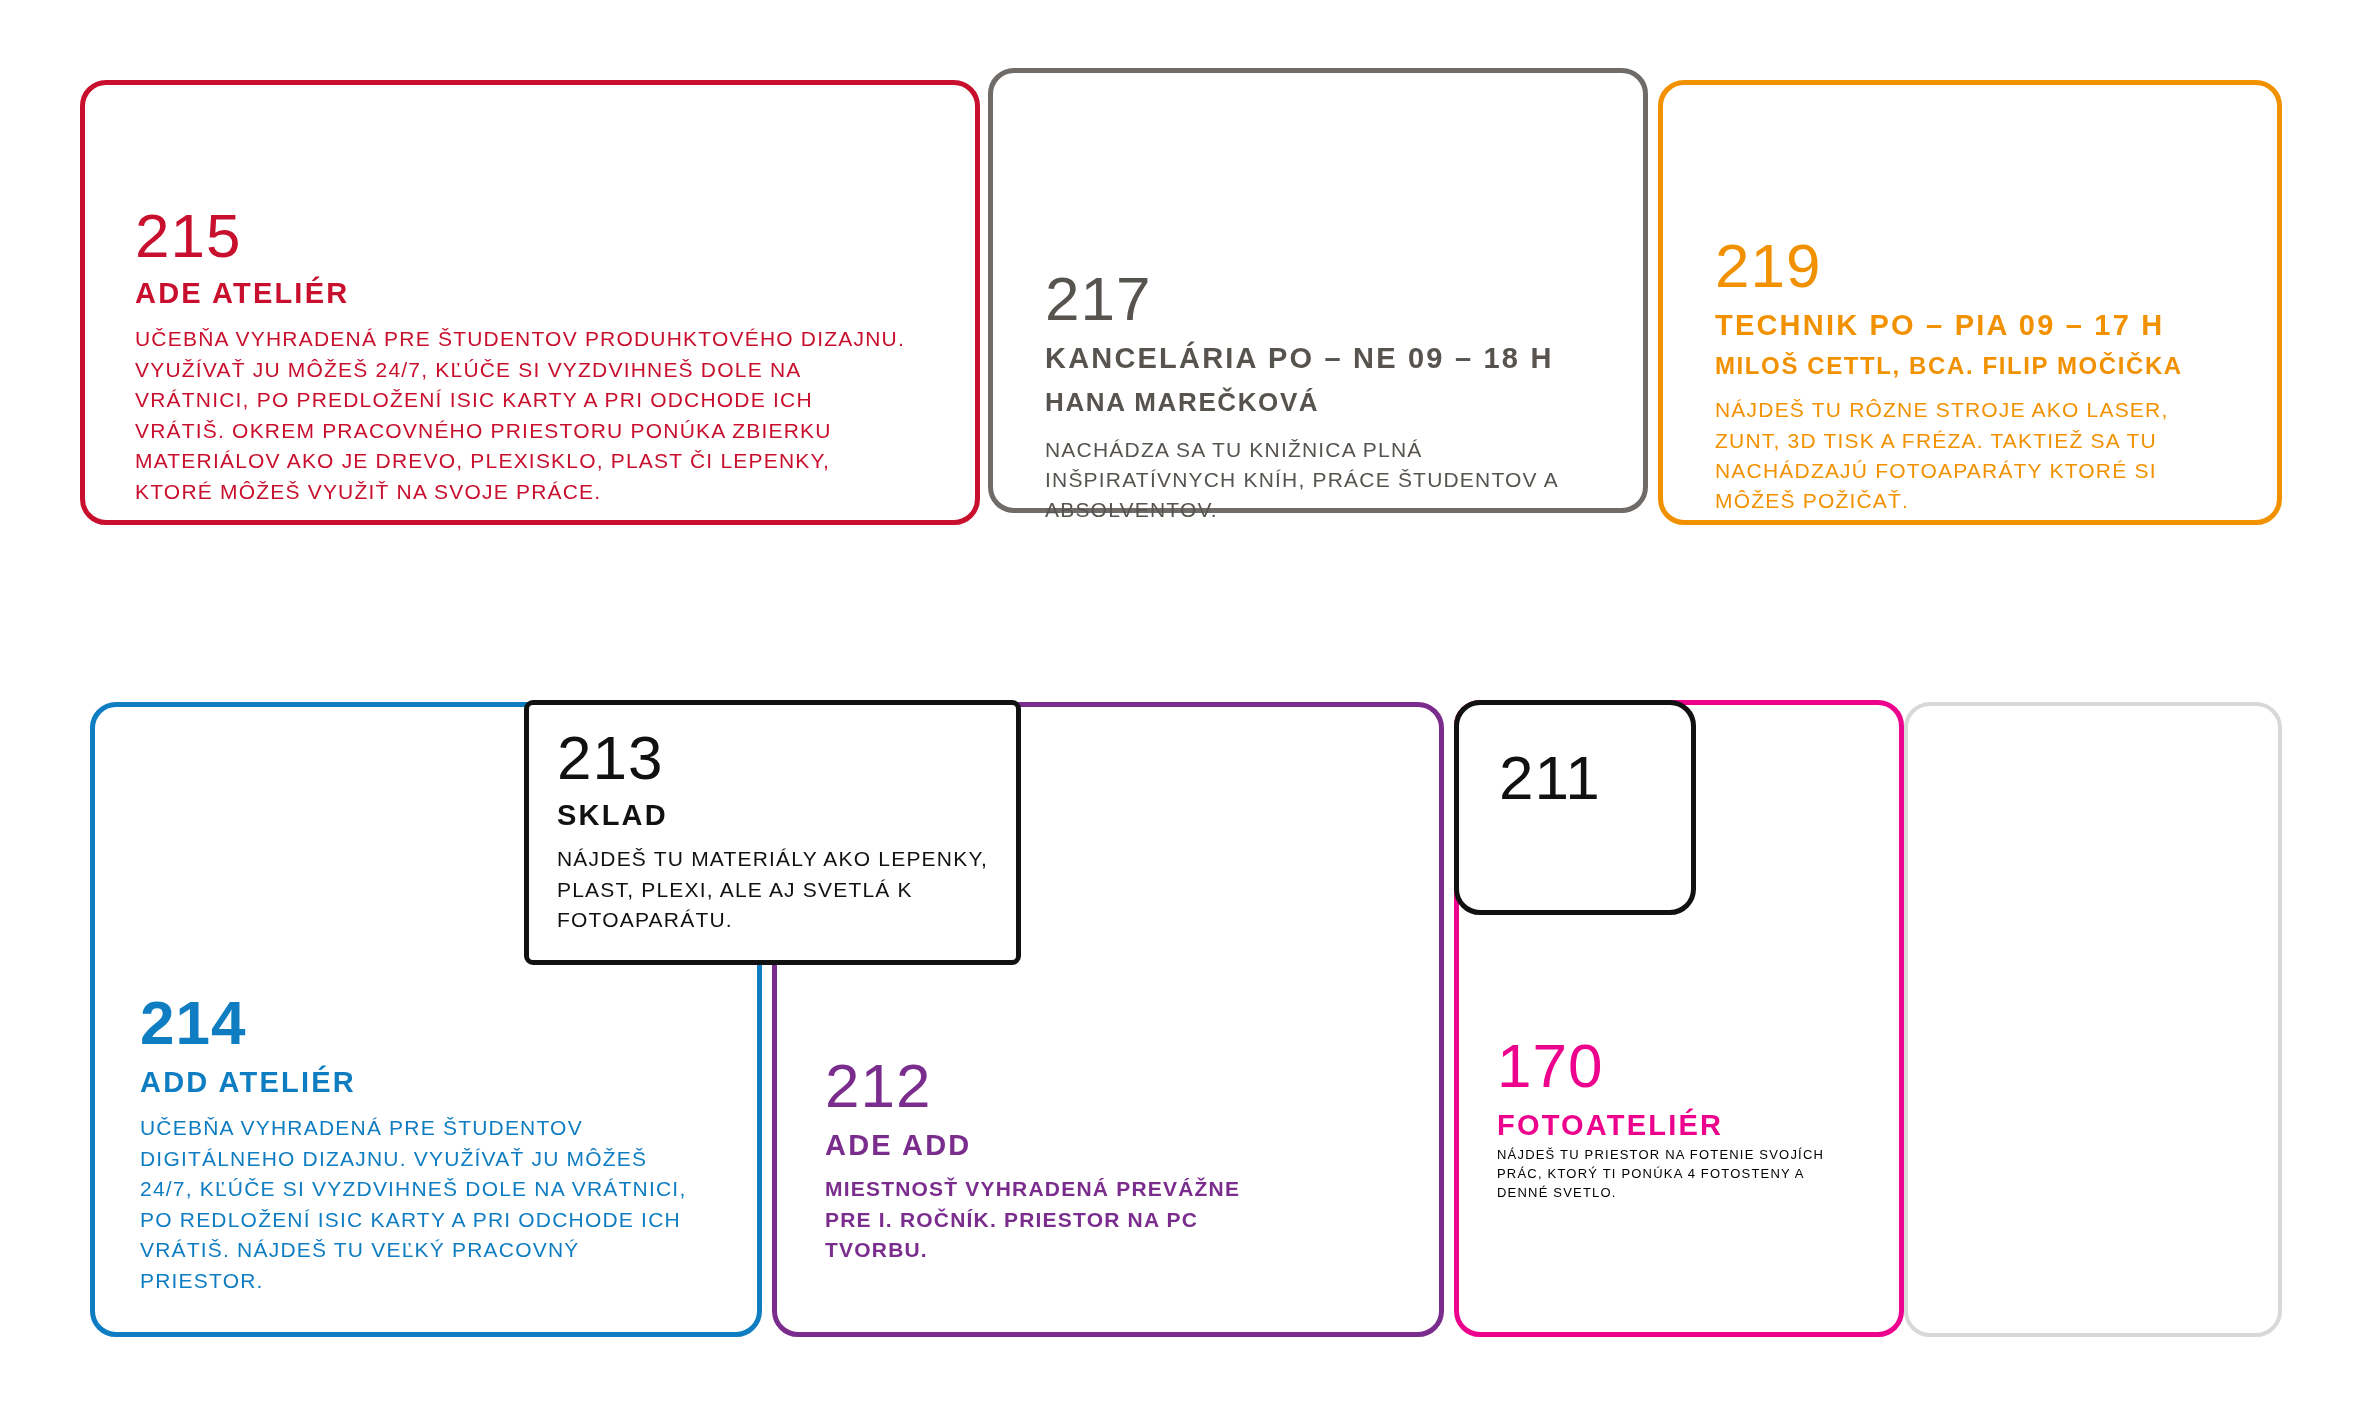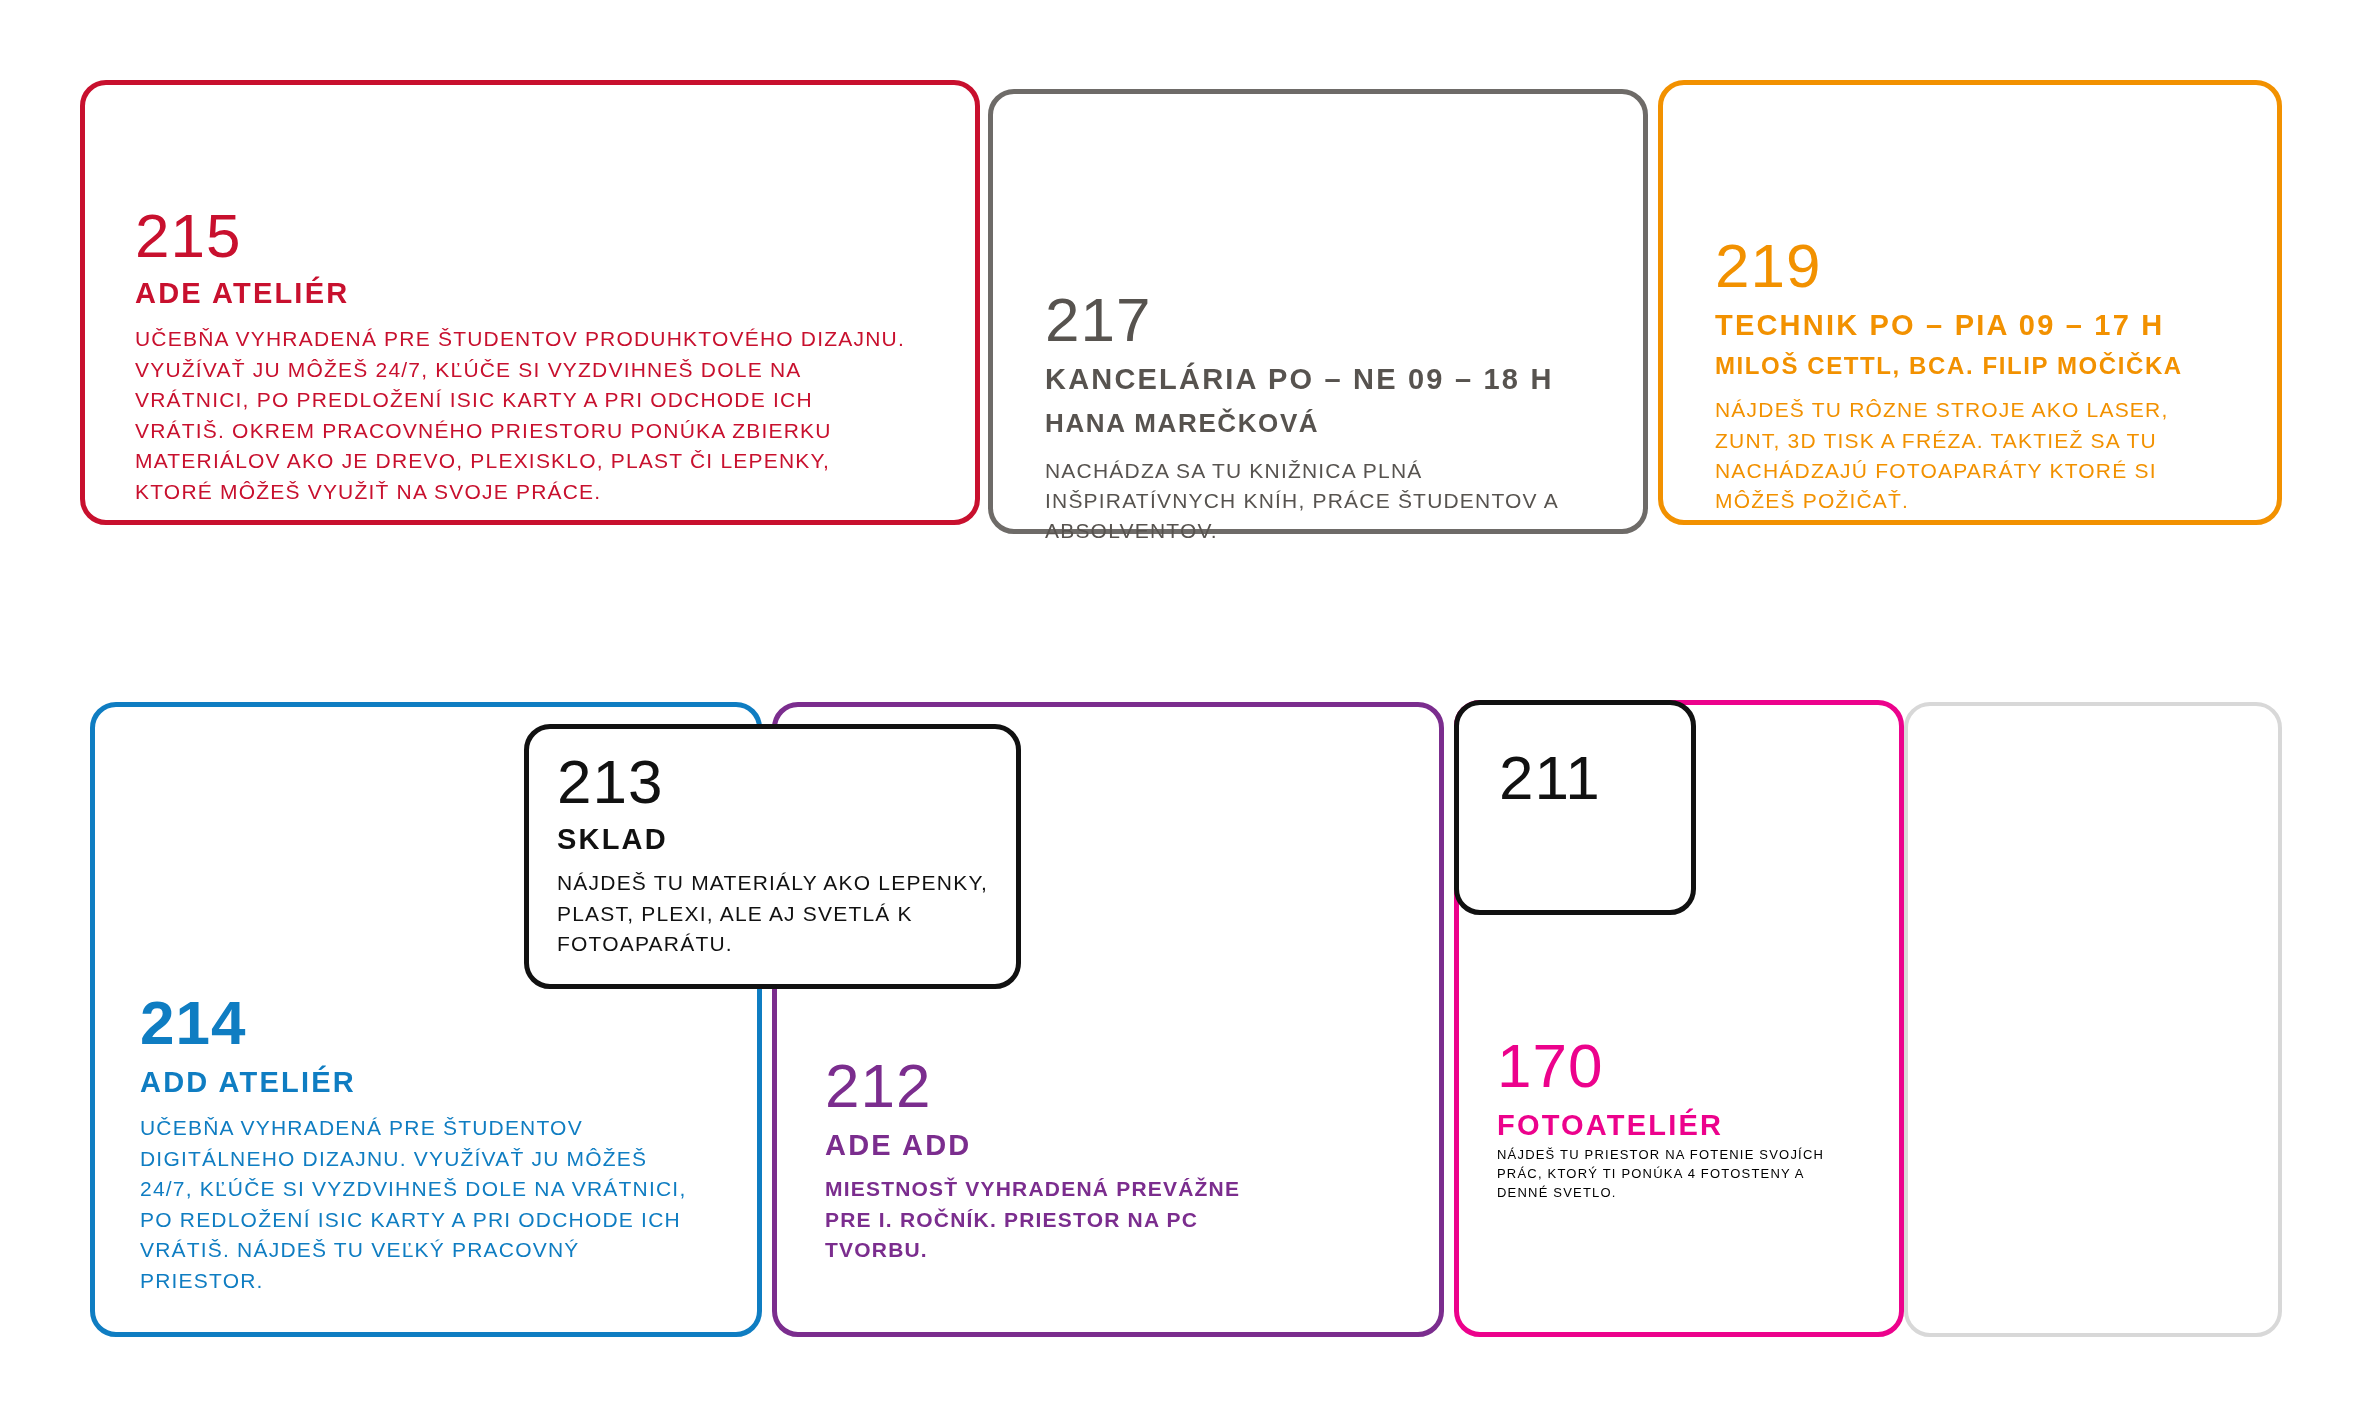--- a/index.html
+++ b/index.html
@@ -61,21 +61,21 @@
     left: 80px; top: 80px; width: 900px; height: 445px;
     border-width: 5px;
     border-color: #c8102e;
   }
   #room-215 .body { position:absolute; left: 50px; top: 120px; width: 790px; }
   #room-215 .num { font-size: 62px; color: #c8102e; }
   #room-215 .name { font-size: 29px; color: #c8102e; margin-top: 10px; }
   #room-215 .desc { font-size: 21px; color: #c8102e; margin-top: 14px; width: 770px; }
 
   #room-217 {
-    left: 988px; top: 89px; width: 660px; height: 445px;
+    left: 988px; top: 68px; width: 660px; height: 445px;
     border-width: 5px;
     border-color: #6e6b68;
   }
   #room-217 .body { position:absolute; left: 52px; top: 195px; width: 570px; }
   #room-217 .num { font-size: 62px; color: #57534f; }
   #room-217 .name { font-size: 29px; color: #57534f; margin-top: 12px; }
   #room-217 .sub  { font-size: 26px; color: #57534f; margin-top: 12px; }
   #room-217 .desc { font-size: 21px; color: #57534f; margin-top: 16px; width: 520px; }
 
   #room-219 {
@@ -94,24 +94,25 @@
     left: 90px; top: 702px; width: 672px; height: 635px;
     border-width: 5px;
     border-color: #0f7dc2;
   }
   #room-214 .body { position:absolute; left: 45px; top: 285px; width: 600px; }
   #room-214 .num { font-size: 62px; color: #0f7dc2; font-weight: bold; }
   #room-214 .name { font-size: 29px; color: #0f7dc2; margin-top: 12px; }
   #room-214 .desc { font-size: 21px; color: #0f7dc2; margin-top: 14px; width: 565px; }
 
   #room-213 {
-    left: 524px; top: 724px; width: 497px; height: 265px;
+    left: 524px; top: 700px; width: 497px; height: 265px;
     border-width: 5px;
     border-color: #111111;
     z-index: 5;
+    border-radius: 9px;
   }
   #room-213 .body { position:absolute; left: 28px; top: 22px; width: 450px; }
   #room-213 .num { font-size: 62px; color: #111111; }
   #room-213 .name { font-size: 29px; color: #111111; margin-top: 10px; }
   #room-213 .desc { font-size: 21px; color: #111111; margin-top: 12px; width: 440px; }
 
   #room-212 {
     left: 772px; top: 702px; width: 672px; height: 635px;
     border-width: 5px;
     border-color: #7b2d8e;

